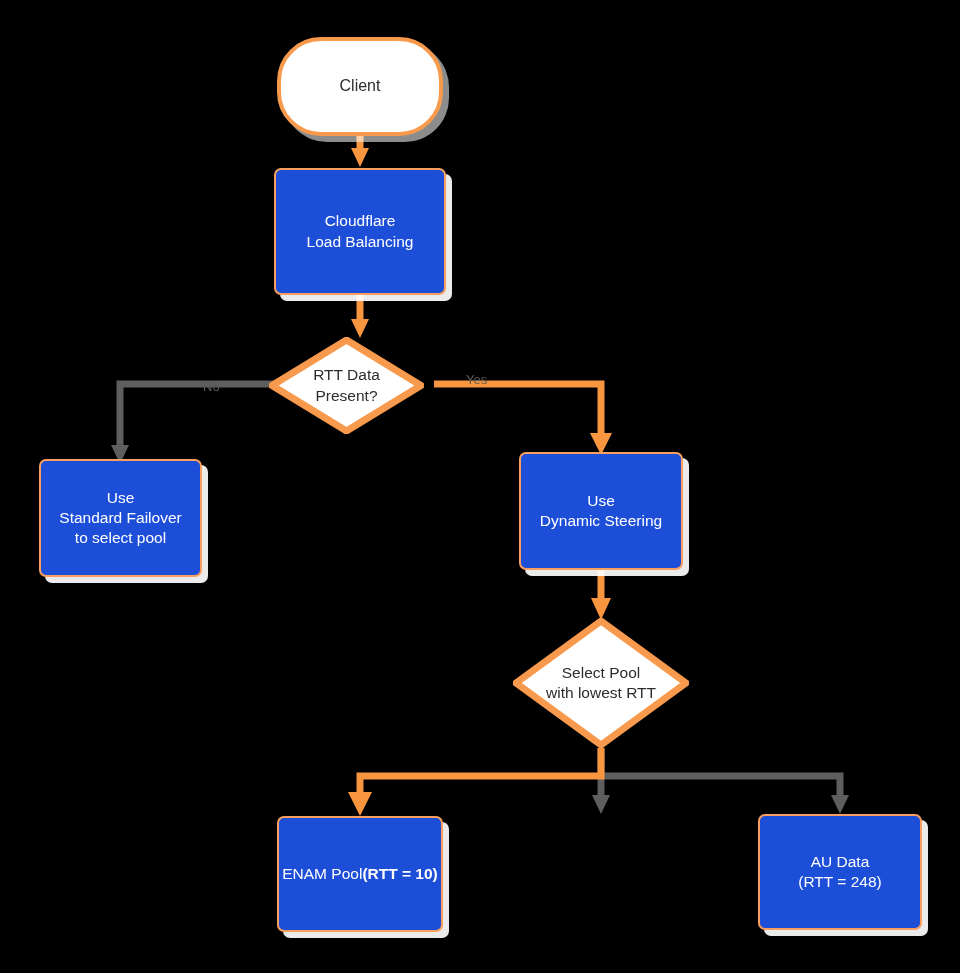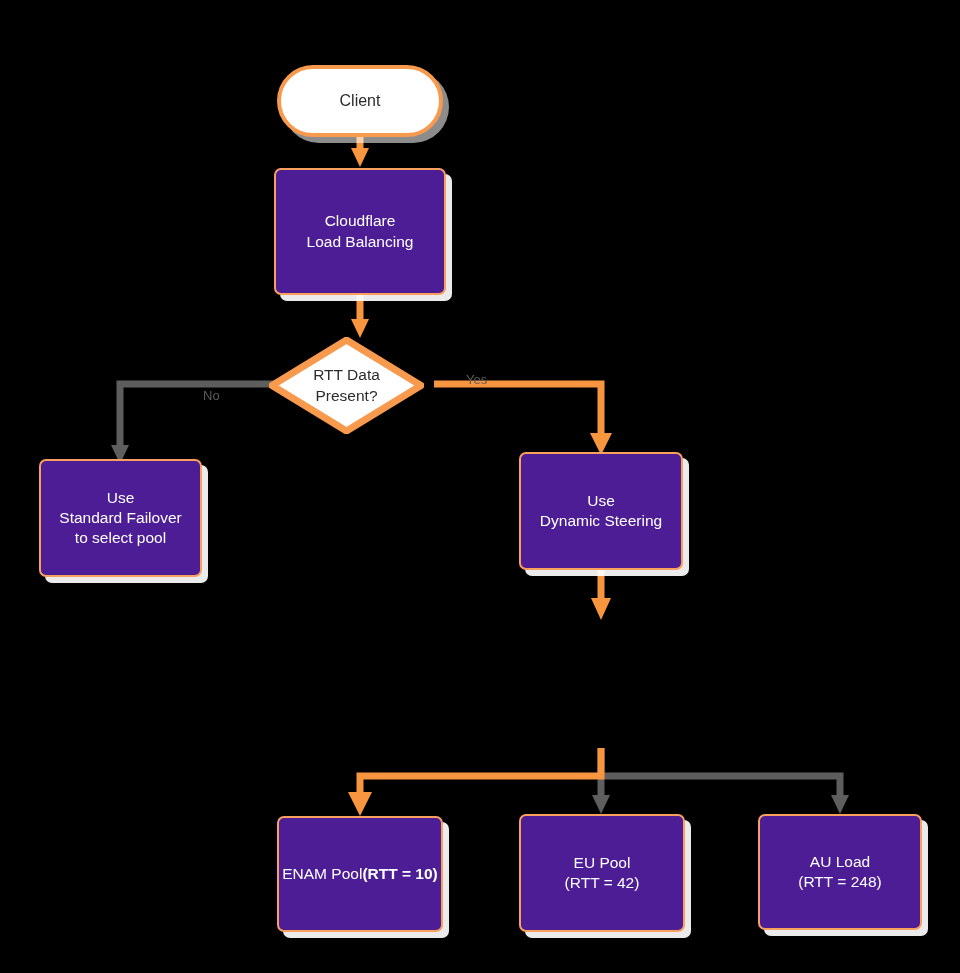--- a/index.html
+++ b/index.html
@@ -33,21 +33,21 @@
     z-index: 5;
   }
   .node .label {
     line-height: 1.30;
     white-space: pre-line;
     pointer-events: none;
   }
 
   
   .node-rect {
-    background: #4c1d95;
+    background: #1d4ed8;
     border: 2px solid #faa05e;
     border-radius: 7px;
     color: #ffffff;
     font-size: 15.5px;
     box-shadow: 6px 6px 0 0 rgba(255,255,255,0.92);
   }
 
   
   .node-stadium {
     background: #ffffff;
@@ -157,25 +157,25 @@
       <path class="edge-path-gray" d="M 601,776 L 840,776 L 840,798"></path>
       <polygon class="arrow-gray" points="840,814 831,795 849,795"></polygon>
     </g>
 
     <g>
       <path class="edge-path-orange" d="M 601,748 L 601,776 L 360,776 L 360,796"></path>
       <polygon class="arrow-orange" points="360,816 348,792 372,792"></polygon>
     </g>
   </svg>
 
-  <div class="edge-label dim" style="left:200px; top:388px;">No</div>
+  <div class="edge-label dim" style="left:200px; top:379px;">No</div>
 
   <div class="edge-label dim" style="left:463px; top:372px;">Yes</div>
 
-  <div class="node node-stadium" style="left:277px; top:37px; width:166px; height:72px;margin-top:28px;">
+  <div class="node node-stadium" style="left:277px; top:37px; width:166px; height:99px;">
     <div class="label">Client</div>
   </div>
 
   <div class="node node-rect" style="left:274px; top:168px; width:172px; height:127px;">
     <div class="label">Cloudflare
 Load Balancing</div>
   </div>
 
   <div class="node node-diamond" style="left:269px; top:337px; width:155px; height:97px;">
     <svg viewBox="0 0 155 97" preserveAspectRatio="none">
@@ -189,29 +189,32 @@
     <div class="label">Use
 Standard Failover
 to select pool</div>
   </div>
 
   <div class="node node-rect" style="left:519px; top:452px; width:164px; height:118px;">
     <div class="label">Use
 Dynamic Steering</div>
   </div>
 
+  <div class="node node-diamond" style="left:513px; top:618px; width:176px; height:130px;">
+    <svg viewBox="0 0 176 130" preserveAspectRatio="none">
+      <polygon points="88,3 173,65 88,127 3,65" fill="#ffffff" stroke="#f79a4d" stroke-width="7" stroke-linejoin="round"></polygon>
+    </svg>
+    <div class="label">Select Pool
+with lowest RTT</div>
+  </div>
 
   <div class="node node-rect" style="left:277px; top:816px; width:166px; height:116px; flex-direction:row;">
     <div class="label">ENAM Pool</div>
     <div class="label bold">(RTT = 10)</div>
   </div>
 
-  <div class="node node-rect" style="left:519px; top:814px; width:166px; height:118px; flex-direction:column;">
-    <div class="label">EU Pool</div>
-    <div class="label">(RTT = 42)</div>
-  </div>
 
   <div class="node node-rect" style="left:758px; top:814px; width:164px; height:116px; flex-direction:column;">
-    <div class="label">AU Load</div>
+    <div class="label">AU Data</div>
     <div class="label">(RTT = 248)</div>
   </div>
 
 </div>
 
 </body></html>

